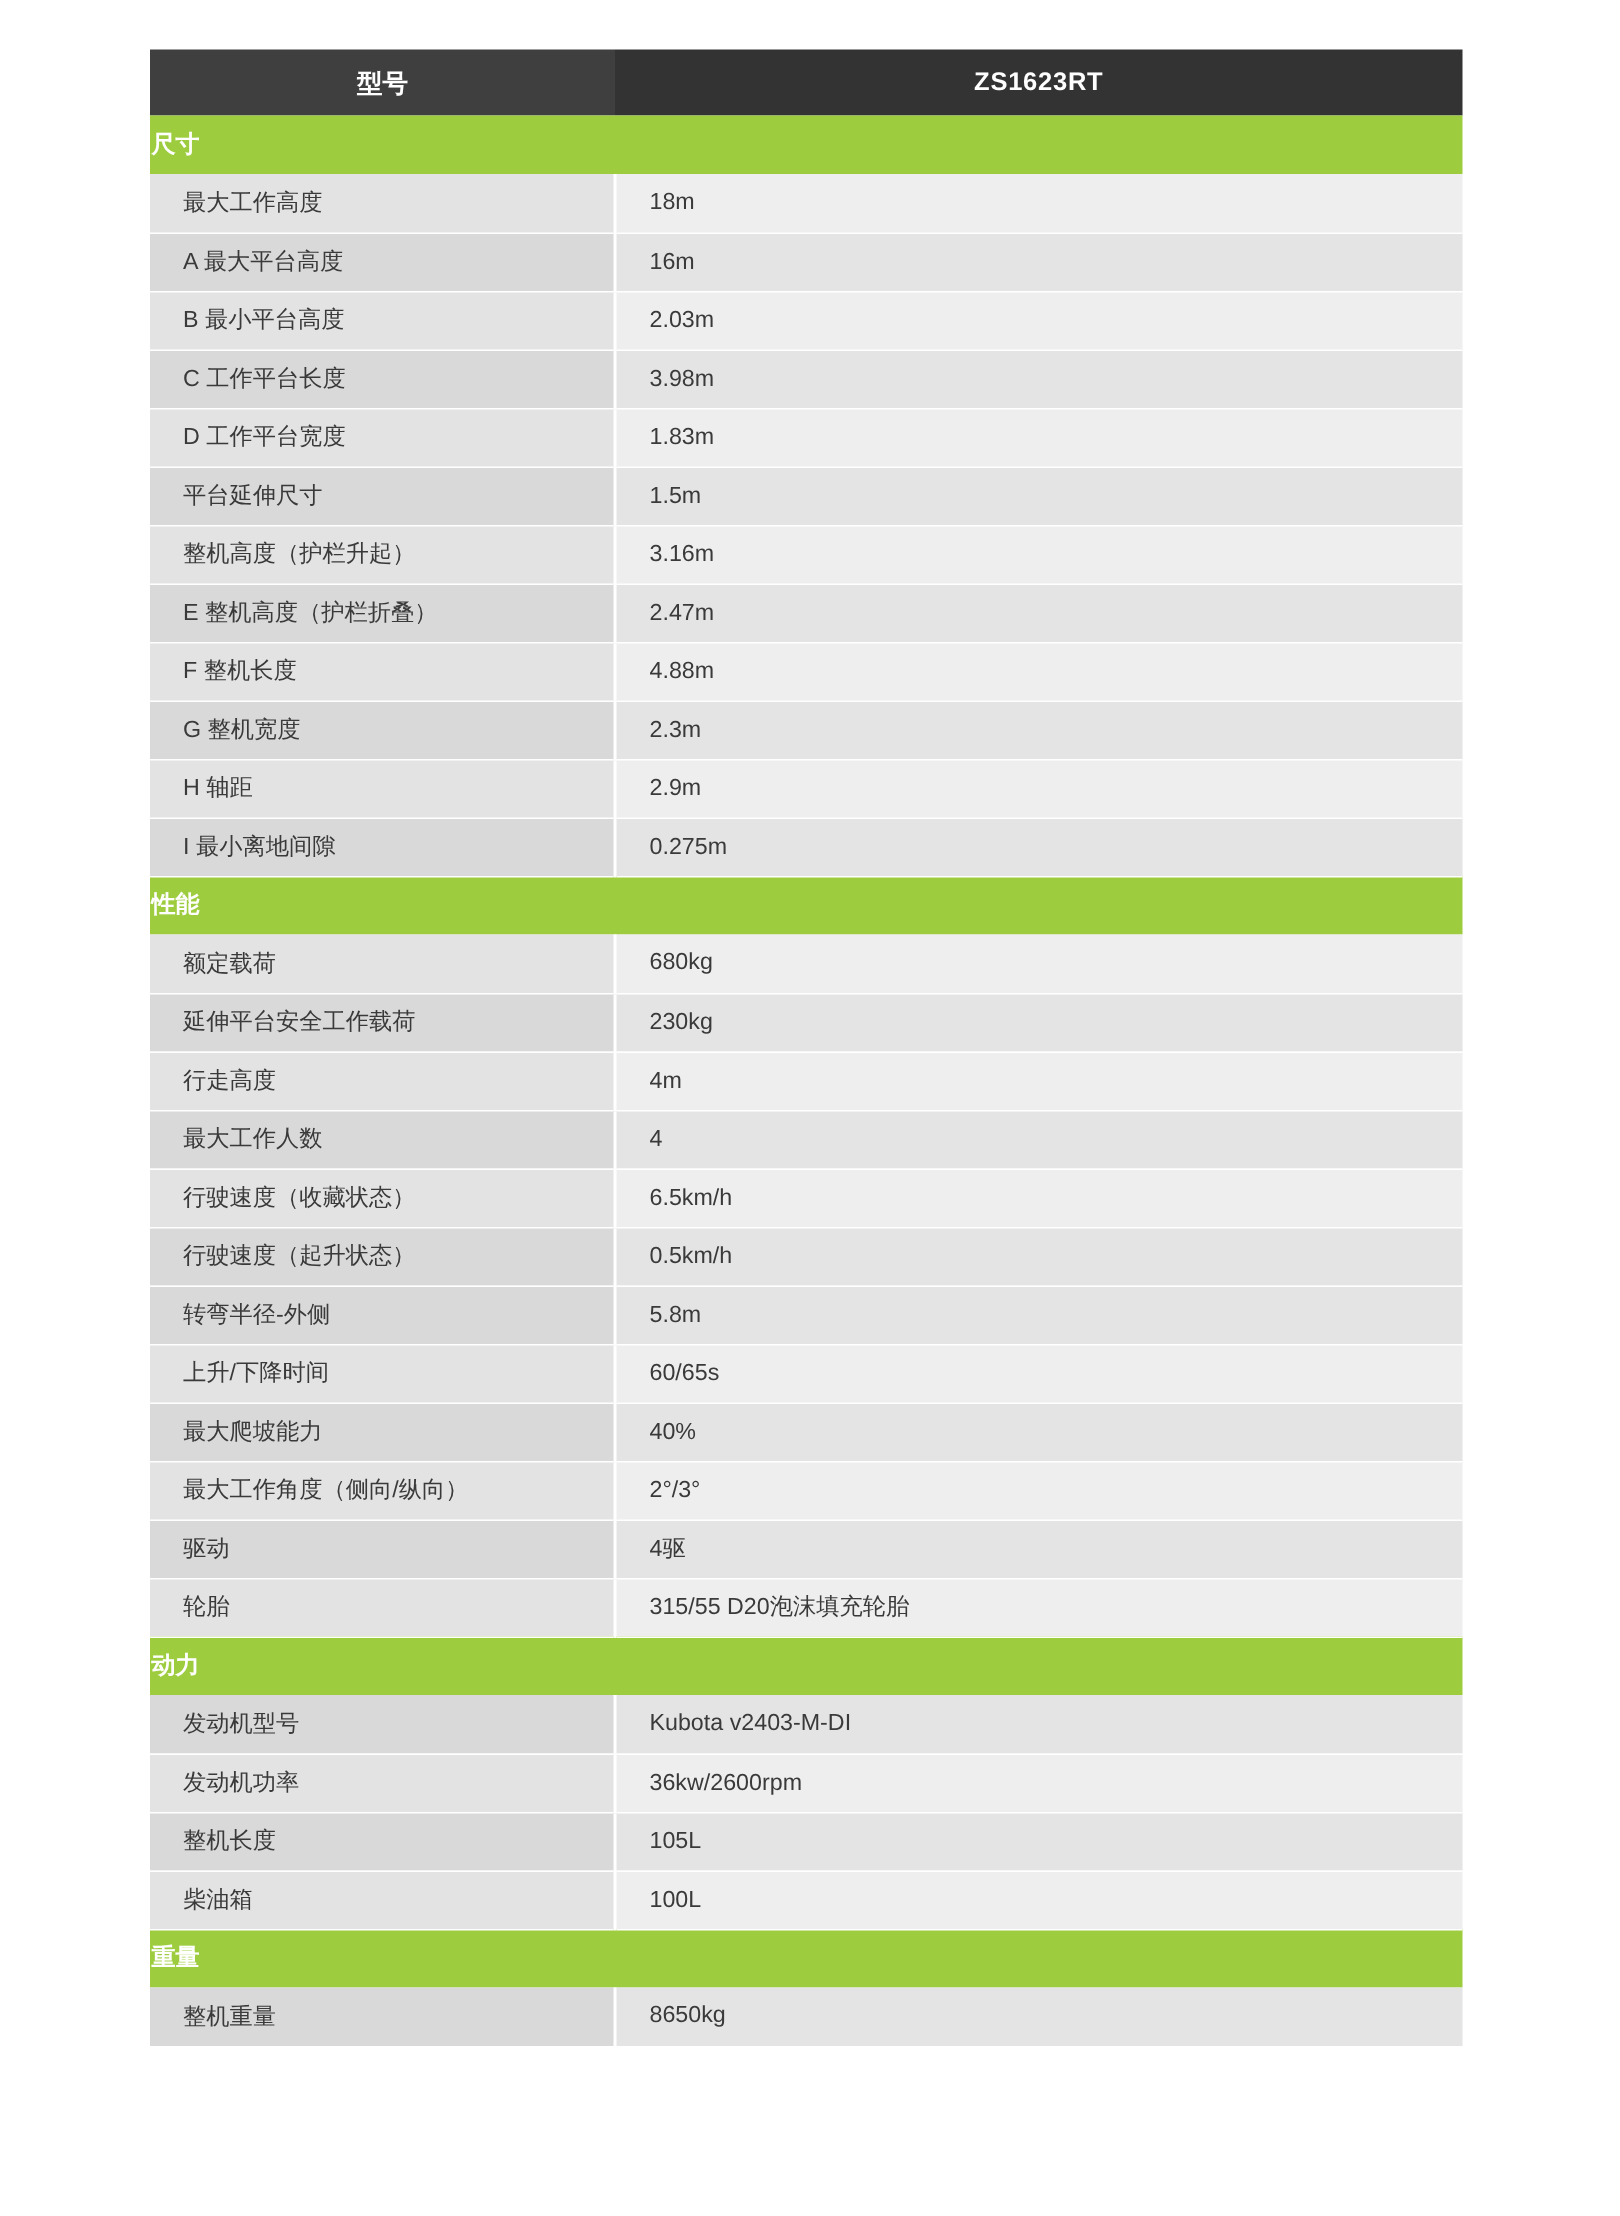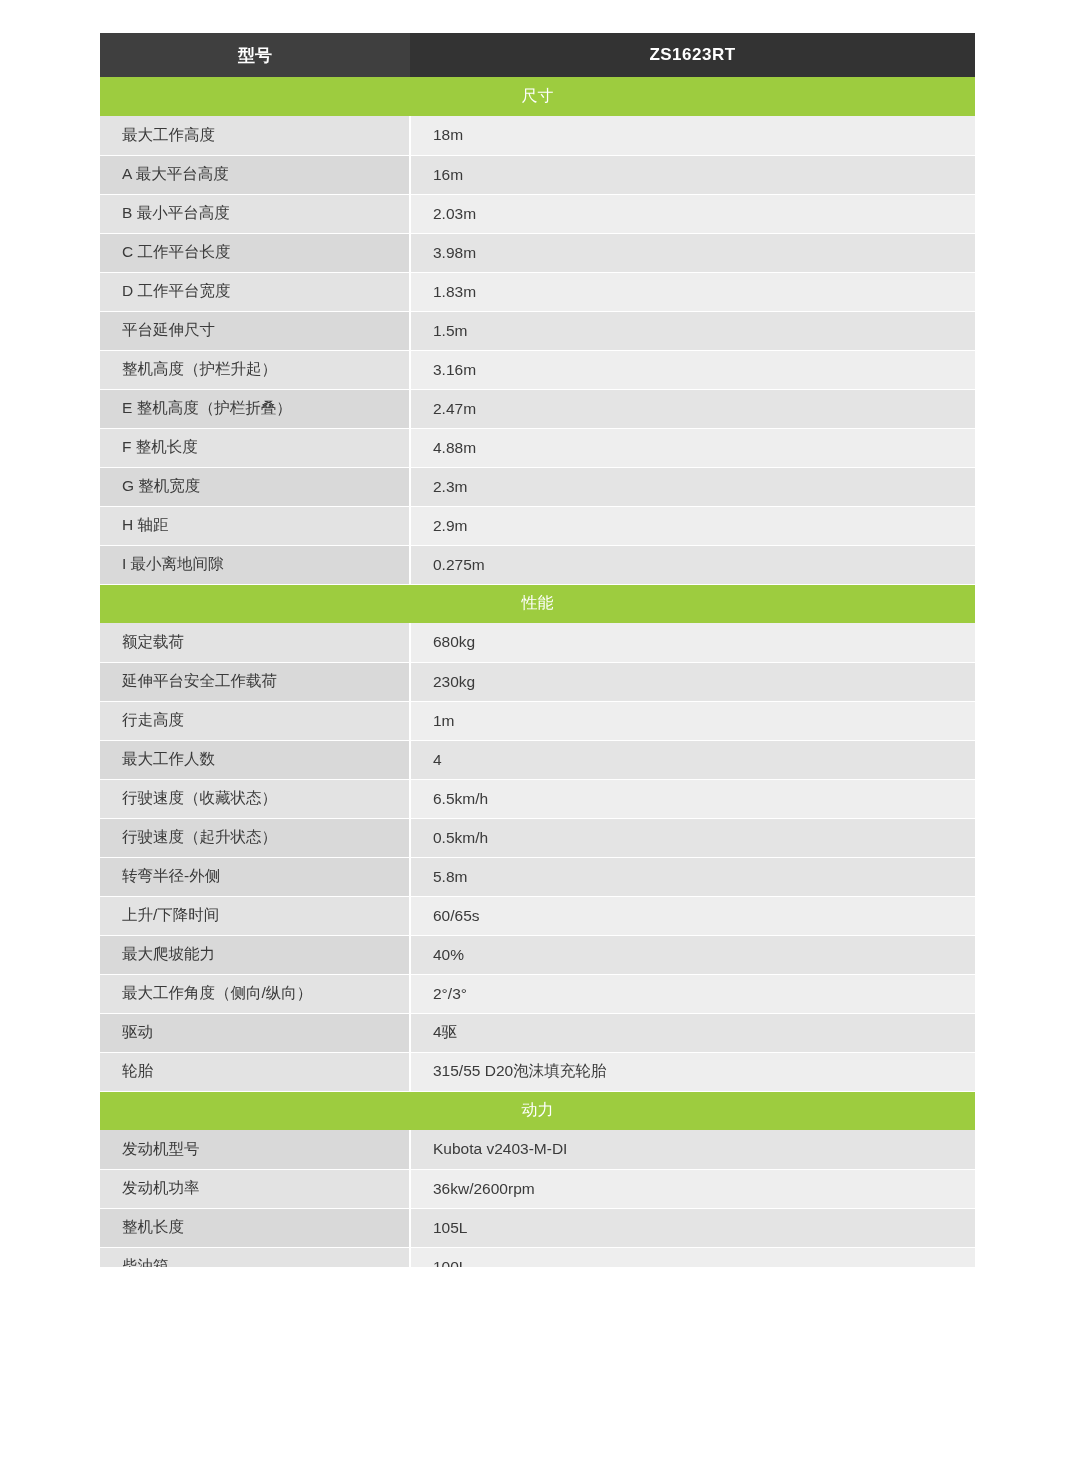--- a/index.html
+++ b/index.html
@@ -3,21 +3,21 @@
 <meta charset="utf-8">
 <style>
   html, body {
     margin: 0;
     padding: 0;
     background: #ffffff;
     font-family: "Liberation Sans", "DejaVu Sans", sans-serif;
   }
   .page {
     width: 1080px;
-    height: 1267px;
+    height: 1477px;
     position: relative;
     background: #ffffff;
     box-sizing: border-box;
   }
   .spec-table {
     position: absolute;
     left: 100px;
     top: 33px;
     width: 875px;
     border-collapse: collapse;
@@ -41,23 +41,22 @@
     background: #333333;
     letter-spacing: 0.5px;
   }
   .head-row td.model-label {
     background: #3f3f3f;
   }
 
   .section-row td {
     background: #9dcc3f;
     color: #ffffff;
-    font-weight: normal;
+    font-weight: bold;
     font-size: 16px;
-    text-align: center;
     height: 36px;
     border: none;
   }
 
   .data-row td {
     font-size: 15.5px;
     color: #333333;
     border-bottom: 1px solid #ffffff;
     border-top: 0;
     padding: 0 0 0 22px;
@@ -147,21 +146,21 @@
         <tr class="data-row">
           <td class="label">额定载荷</td>
           <td class="value">680kg</td>
         </tr>
         <tr class="data-row alt">
           <td class="label">延伸平台安全工作载荷</td>
           <td class="value">230kg</td>
         </tr>
         <tr class="data-row">
           <td class="label">行走高度</td>
-          <td class="value">1m</td>
+          <td class="value">4m</td>
         </tr>
         <tr class="data-row alt">
           <td class="label">最大工作人数</td>
           <td class="value">4</td>
         </tr>
         <tr class="data-row">
           <td class="label">行驶速度（收藏状态）</td>
           <td class="value">6.5km/h</td>
         </tr>
         <tr class="data-row alt">

